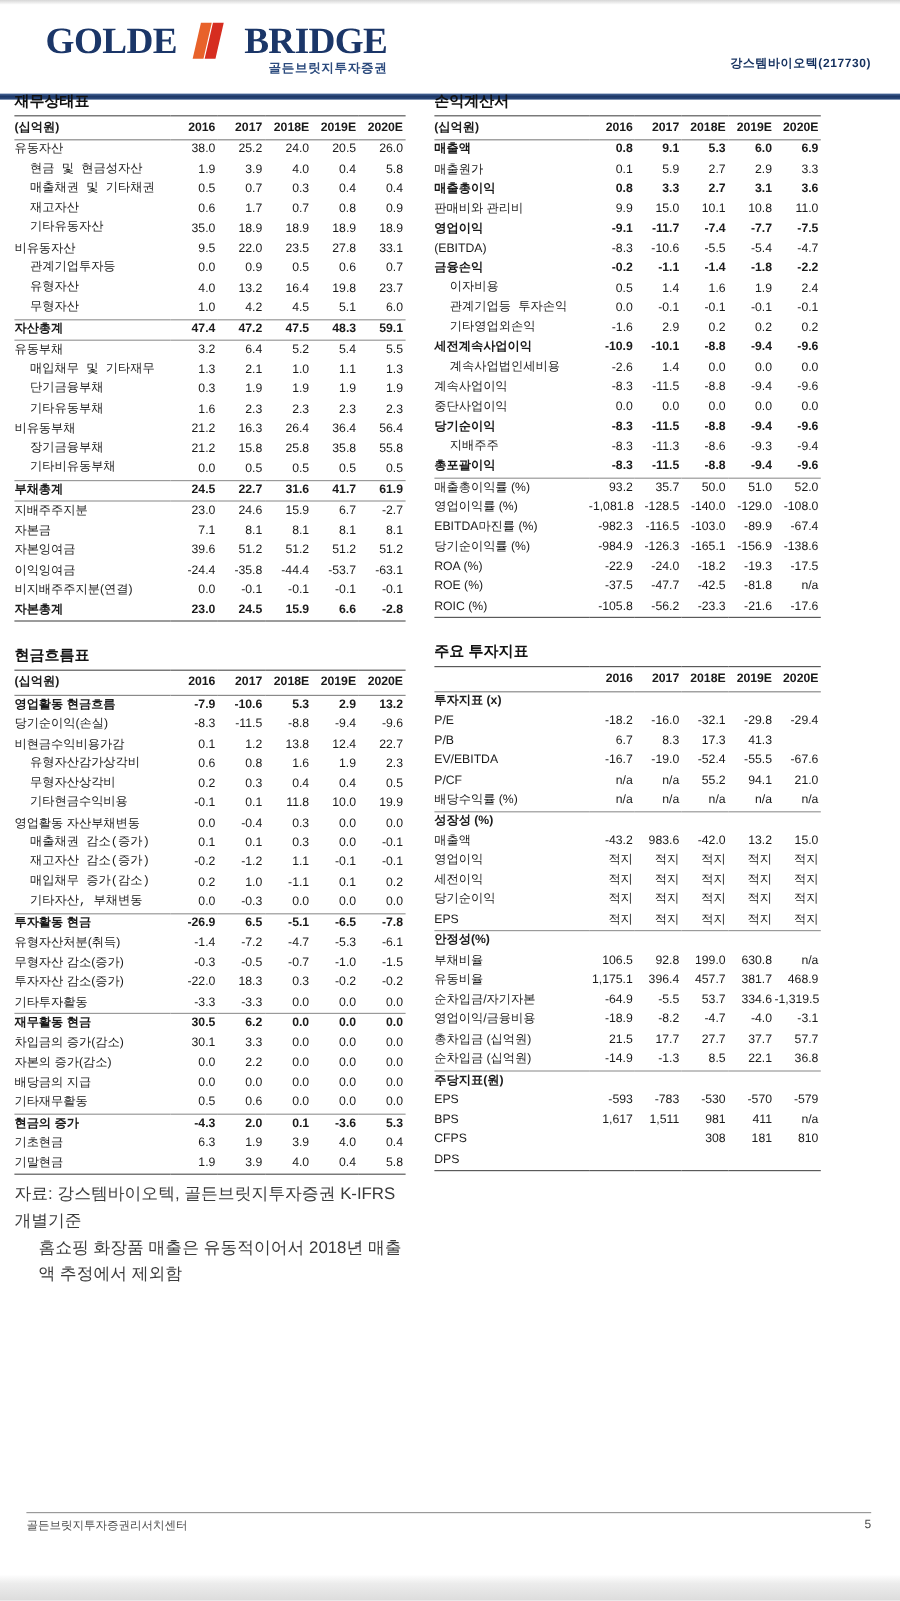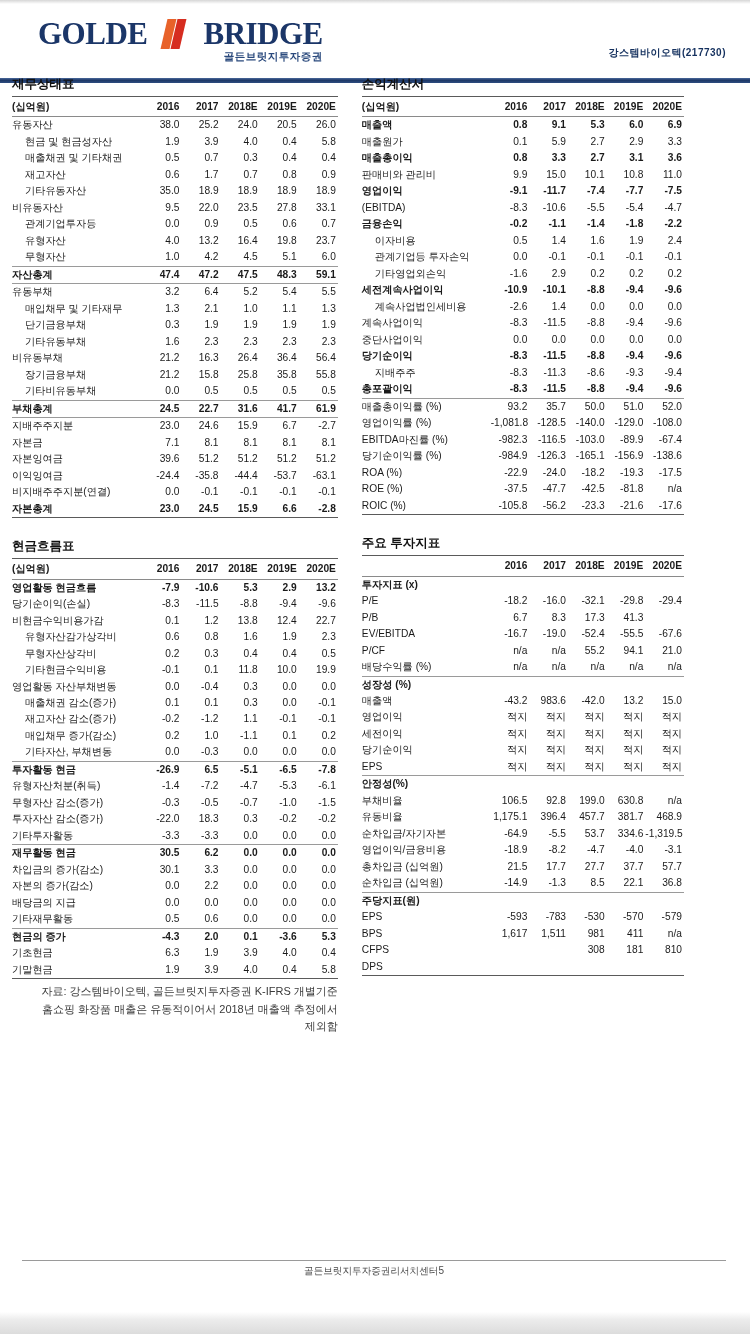--- a/index.html
+++ b/index.html
@@ -58,29 +58,29 @@
   col.c-num { width: 12%; }
 
   
   tr.hdr-top td, tr.hdr-top th { border-top: 1.6px solid #5a5a5a; }
   tr.hdr th { border-bottom: 0.9px solid #8a8a8a; font-weight:bold; font-size:10.2px; padding-bottom:2px; padding-top:3px;}
   tr.rule-top td { border-top: 0.9px solid #9a9a9a; }
   tr.rule-bot td { border-bottom: 0.9px solid #9a9a9a; }
   tr.section-end td { border-bottom: 0.9px solid #9a9a9a; }
   tr.tbl-end td { border-bottom: 1.4px solid #5a5a5a; }
   .b td, td.b { font-weight:bold; }
-  .ind1 .lbl { padding-left: 13px; }
-
-  .note { font-size:11px; color:#3a3a3a; margin-top:4px; line-height:1.6;text-align:right; }
+  .ind1 .lbl { padding-left: 13px; font-family: Liberation Mono, monospace; }
+
+  .note { font-size:14px; color:#3a3a3a; margin-top:4px; line-height:1.6; }
   .note .n2 { padding-left:20px; display:block; }
 
   
   .footer { position:absolute; left:0; right:0; bottom:56px; padding:0 24px 0 22px; }
   .footrule { height:1.3px; background:#9a9a9a; margin-bottom:4px; }
-  .footrow { display:flex; justify-content:center; align-items:flex-start;
+  .footrow { display:flex; justify-content:space-between; align-items:flex-start;
     font-size:9.6px; color:#4a4a4a; }
   .pageno { font-size:10px; color:#4a4a4a; }
 </style>
 </head>
 <body>
 
 <div class="page">
 
   <div class="topbar"></div>
 

